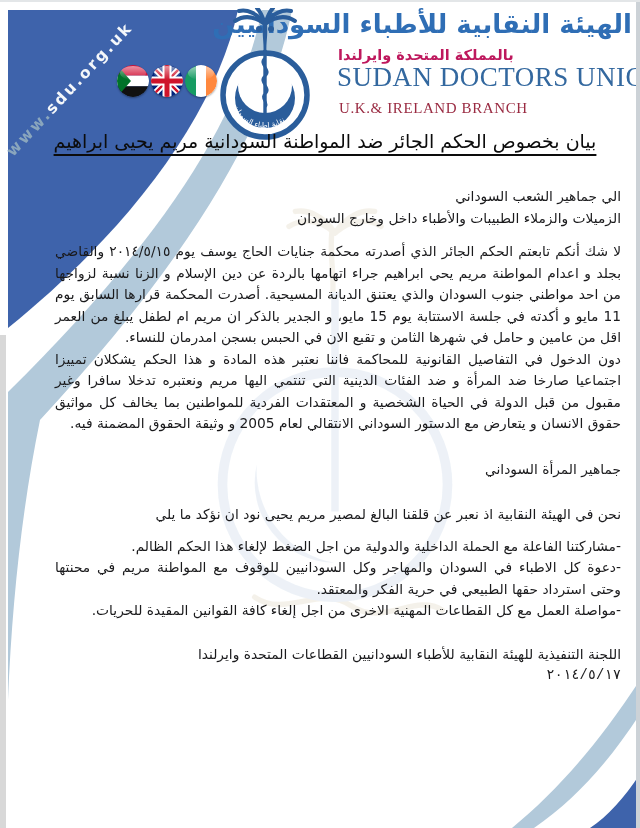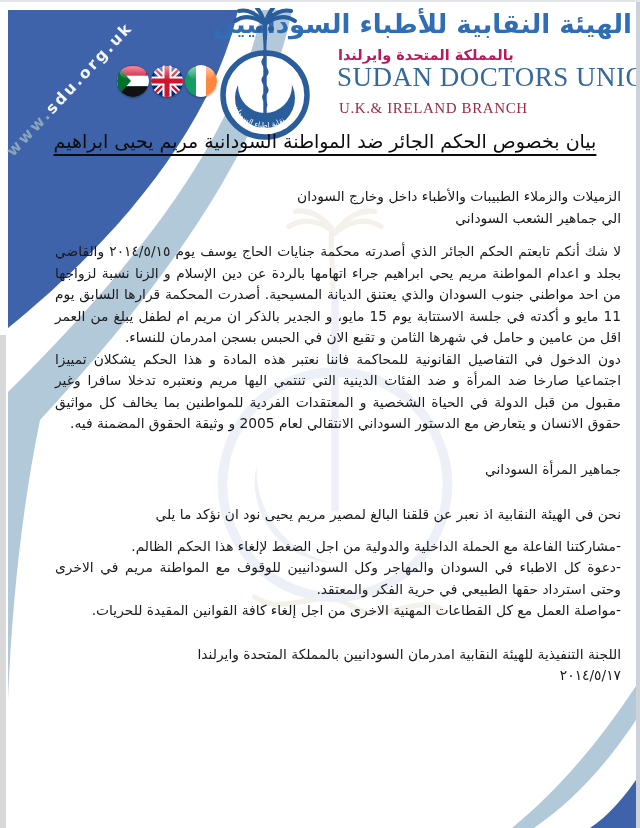--- a/index.html
+++ b/index.html
@@ -48,21 +48,21 @@
       text-decoration-thickness:2px;text-underline-offset:6px;}
   .body-text{position:absolute;left:55px;top:186px;width:566px;direction:rtl;
       font-size:13.8px;line-height:21.5px;color:#1a1a1c;}
   .body-text p{margin:0;text-align:justify;}
   .salutation p{text-align:right;}
   .block-gap{height:12px;}
   .addr2{margin-top:24px !important;text-align:right !important;}
   .intro{margin-top:24px !important;text-align:right;}
   .bullets{margin-top:10px;}
   .signature{margin-top:22px !important;text-align:right !important;padding-left:80px;}
-  .date-line{margin-top:0 !important;text-align:center;}
+  .date-line{margin-top:0 !important;text-align:center;font-family:Liberation Mono, monospace;}
 
   
   .watermark{position:absolute;left:150px;top:190px;width:370px;height:450px;opacity:.18;
       pointer-events:none;}
 </style>
 </head>
 <body>
 
 <div class="page">
 
@@ -171,33 +171,33 @@
           <rect x="21" width="11" height="32" fill="#ff883e"></rect>
         </g>
       </svg>
     </div>
   </div>
 
   <div class="stmt-title">بيان بخصوص الحكم الجائر ضد المواطنة السودانية مريم يحيى ابراهيم</div>
 
   <div class="body-text">
     <div class="salutation">
+      <p>الي جماهير الشعب السوداني</p>
       <p>الزميلات والزملاء الطبيبات والأطباء داخل وخارج السودان</p>
-      <p>الي جماهير الشعب السوداني</p>
     </div>
     <div class="block-gap"></div>
     <p>لا شك أنكم تابعتم الحكم الجائر الذي أصدرته  محكمة جنايات الحاج يوسف يوم ٢٠١٤/٥/١٥ والقاضي بجلد و اعدام المواطنة مريم يحي ابراهيم  جراء اتهامها بالردة عن دين الإسلام و الزنا نسبة لزواجها من احد مواطني جنوب السودان والذي يعتنق الديانة المسيحية. أصدرت المحكمة قرارها السابق يوم 11 مايو و أكدته في جلسة الاستتابة يوم 15 مايو، و الجدير بالذكر ان مريم ام لطفل يبلغ من العمر اقل من عامين و حامل في شهرها الثامن و تقبع الان في الحبس بسجن امدرمان للنساء.</p>
     <p>دون الدخول في التفاصيل القانونية للمحاكمة فاننا نعتبر هذه المادة و هذا الحكم يشكلان تمييزا اجتماعيا صارخا ضد المرأة و ضد الفئات الدينية التي تنتمي اليها مريم ونعتبره تدخلا سافرا وغير مقبول من قبل الدولة في الحياة الشخصية و المعتقدات الفردية للمواطنين بما يخالف كل مواثيق حقوق الانسان و يتعارض مع الدستور السوداني الانتقالي لعام 2005 و وثيقة الحقوق المضمنة فيه.</p>
     <p class="addr2">جماهير المرأة السوداني</p>
     <p class="intro">نحن في الهيئة النقابية اذ  نعبر عن قلقنا البالغ لمصير مريم يحيى نود ان نؤكد ما يلي</p>
     <div class="bullets">
       <p>-مشاركتنا الفاعلة مع الحملة الداخلية والدولية من اجل الضغط لإلغاء هذا الحكم الظالم.</p>
-      <p>-دعوة  كل الاطباء في السودان والمهاجر وكل السودانيين للوقوف مع المواطنة مريم في الاخرى وحتى استرداد حقها الطبيعي في حرية الفكر والمعتقد.</p>
+      <p>-دعوة  كل الاطباء في السودان والمهاجر وكل السودانيين للوقوف مع المواطنة مريم في محنتها وحتى استرداد حقها الطبيعي في حرية الفكر والمعتقد.</p>
       <p>-مواصلة العمل مع كل القطاعات المهنية الاخرى من اجل إلغاء كافة القوانين المقيدة للحريات.</p>
     </div>
-    <p class="signature">اللجنة التنفيذية للهيئة النقابية امدرمان السودانيين بالمملكة المتحدة وايرلندا</p>
+    <p class="signature">اللجنة التنفيذية للهيئة النقابية للأطباء السودانيين القطاعات المتحدة وايرلندا</p>
     <p class="date-line">٢٠١٤/٥/١٧</p>
   </div>
 
   <div class="edge-right"></div>
   <div class="edge-left"></div>
   <div class="edge-top"></div>
 </div>
 
 </body></html>

